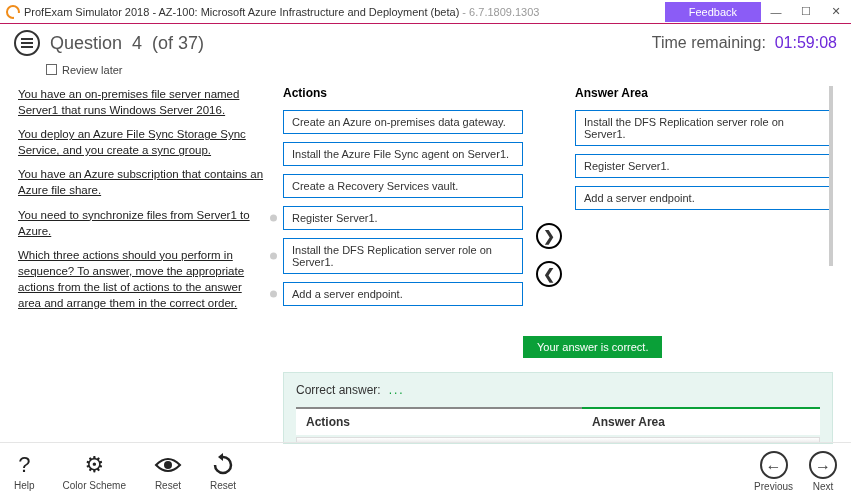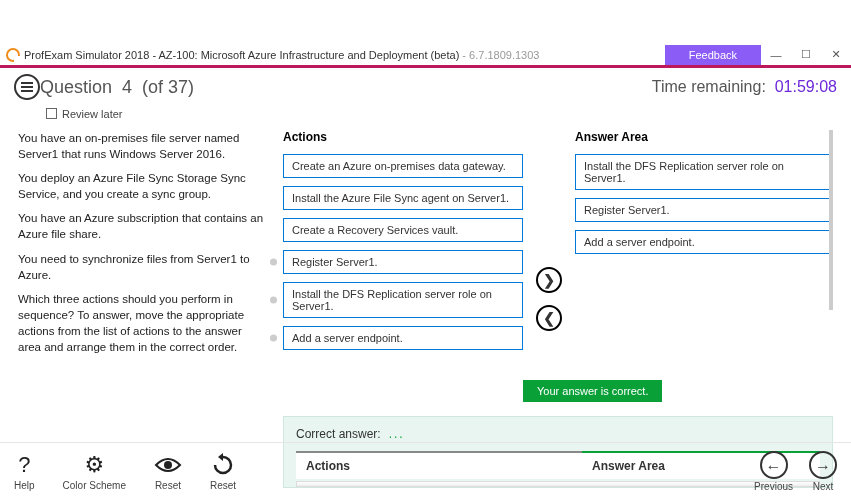--- a/index.html
+++ b/index.html
@@ -1,34 +1,34 @@
 <!DOCTYPE html>
 <html><head>
 <meta charset="utf-8">
 <style>
 * { box-sizing: border-box; margin: 0; padding: 0; font-family: "Segoe UI", Arial, sans-serif; }
 body { width: 851px; height: 500px; background: #fff; overflow: hidden; font-size: 12px; color: #333; }
-.titlebar { height: 24px; display: flex; align-items: center; border-bottom: 3px solid #be185d; margin-top: 44px; }
+.titlebar { height: 24px; display: flex; align-items: center; border-bottom: 1px solid #be185d; }
 .titlebar .logo { width: 14px; height: 14px; border: 2px solid #f08c1a; border-radius: 50%; margin: 0 4px 0 6px; position: relative; }
 .titlebar .logo::after { content: ""; position: absolute; right: -3px; bottom: -3px; width: 7px; height: 7px; background: #fff; }
 .titlebar .title { font-size: 11px; color: #333; }
 .titlebar .title .ver { color: #999; }
 .titlebar .feedback { margin-left: auto; background: #8b5cf6; color: #fff; padding: 4px 24px; font-size: 11px; }
 .titlebar .winbtn { width: 30px; text-align: center; font-size: 11px; color: #555; }
 .header { height: 38px; display: flex; align-items: center; padding: 0 14px; }
 .header .menu-icon { width: 26px; height: 26px; border: 2px solid #333; border-radius: 50%; display: flex; flex-direction: column; justify-content: center; align-items: center; gap: 2px; padding: 4px; }
 .header .menu-icon span { display: block; width: 12px; height: 2px; background: #333; }
-.header .qtext { font-size: 18px; color: #555; font-weight: 300; }
+.header .qtext { margin-left: 10px; font-size: 18px; color: #555; font-weight: 300; }
 .header .right { margin-left: auto; font-size: 16px; color: #555; font-weight: 300; }
 .header .right .time { color: #6d28d9; font-weight: 400; }
 .review { padding: 2px 0 6px 46px; display: flex; align-items: flex-start; gap: 5px; font-size: 11px; color: #444; }
 .review .cb { width: 11px; height: 11px; border: 1px solid #666; }
 .content { display: flex; padding: 4px 18px 0 18px; height: 362px; overflow: hidden; }
 .qcol { width: 266px; padding-right: 18px; font-size: 11.5px; color: #222; line-height: 1.4; }
-.qcol p { margin-bottom: 8px; }
+.qcol p { margin-bottom: 8px; text-decoration: underline; }
 .panel { flex: 1; position: relative; }
 .panel-scroll { position: absolute; right: 0; top: 0; width: 4px; height: 100%; background: transparent; }
 .panel-scroll .thumb { position: absolute; right: 0; top: 0; width: 4px; height: 180px; background: #ccc; }
 .cols { display: flex; gap: 10px; }
 .col-actions { width: 240px; }
 .col-btns { width: 32px; display: flex; flex-direction: column; justify-content: center; gap: 12px; align-items: center; padding-top: 110px; }
 .col-answer { width: 258px; }
 .col h3 { font-size: 12px; font-weight: bold; color: #000; margin-bottom: 10px; }
 .item { border: 1px solid #0078d7; padding: 5px 8px; font-size: 11px; color: #333; margin-bottom: 8px; background: #fff; position: relative; }
 .dot { position: absolute; left: -14px; top: 50%; width: 7px; height: 7px; border-radius: 50%; background: #ccc; transform: translateY(-50%); }

